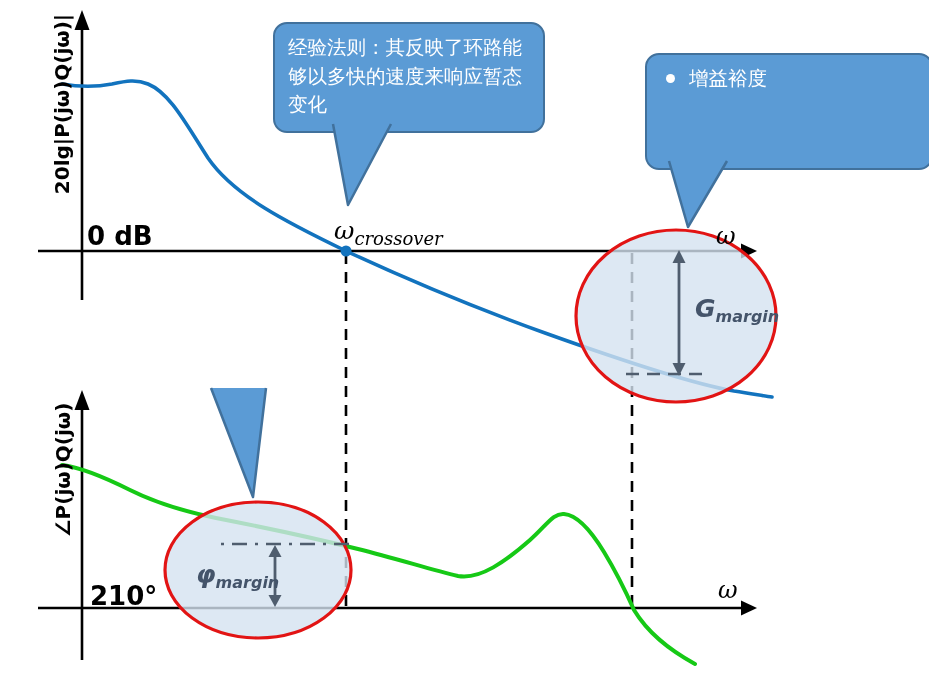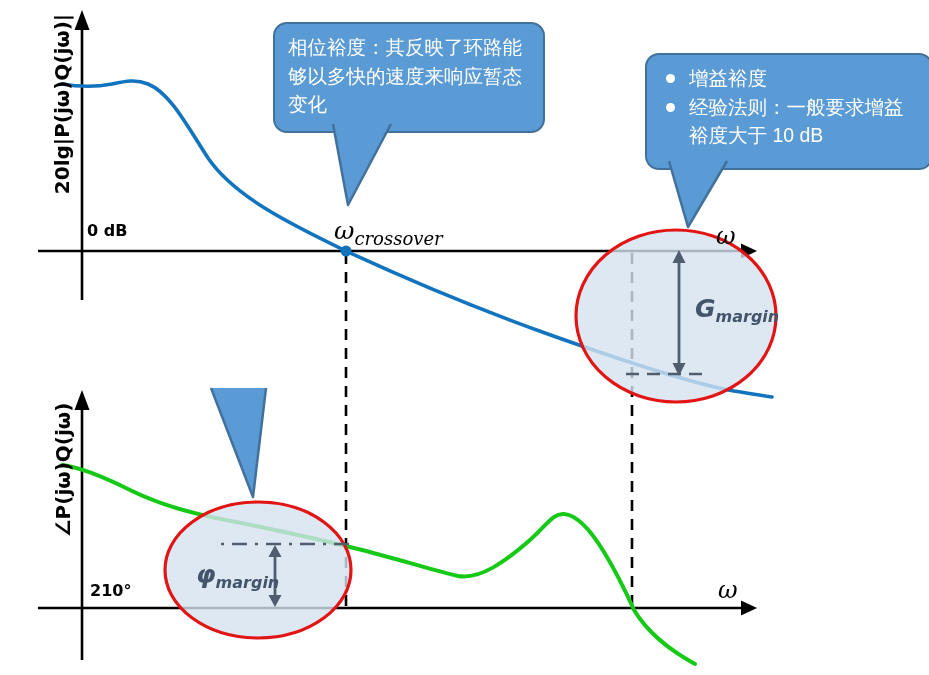--- a/index.html
+++ b/index.html
@@ -12,21 +12,21 @@
     border:2.5px solid var(--callout_border,#41719C);
     border-radius:14px;color:#ffffff;font-size:19.5px;line-height:1.47;
     padding:9px 13px;}
   #svg-tails{z-index:3;pointer-events:none;}
   .lbl{position:absolute;z-index:4;white-space:nowrap;color:#000;}
   .co-item{display:flex;align-items:flex-start;}
   .bullet{flex:0 0 auto;width:9px;height:9px;border-radius:50%;background:#fff;margin:10px 14px 0 6px;}
   .co-item-text{flex:1 1 auto;}
   .axis-lbl{font-family:"DejaVu Sans",sans-serif;font-weight:bold;font-size:20px;
     transform:translate(-50%,-50%) rotate(-90deg);}
-  .num-lbl{font-family:"DejaVu Sans",sans-serif;font-weight:bold;font-size:16px;text-align:center;}
+  .num-lbl{font-family:"DejaVu Sans",sans-serif;font-weight:bold;font-size:26px;text-align:center;}
   .serif-it{font-family:"DejaVu Serif",serif;font-style:italic;font-size:24px;}
   .omega-crossover{font-family:"DejaVu Serif",serif;font-style:italic;}
   .omega-crossover .base{font-size:25px;}
   .omega-crossover .subsc{font-size:18px;vertical-align:-6px;}
   .margin-lbl{font-family:"DejaVu Sans",sans-serif;font-weight:bold;font-style:italic;
     color:var(--margin_text,#44546A);}
   .margin-lbl .base{font-size:25px;}
   .margin-lbl .subsc{font-size:16px;vertical-align:-5px;}
   
   .axis{stroke:var(--axis_black,#000);stroke-width:2.6;fill:none;}
@@ -81,31 +81,27 @@
     <polygon class="slate-head" points="672.5,363 685.5,363 679,376"></polygon>
 
     <path class="slate-line" d="M275 554 V598"></path>
     <polygon class="slate-head" points="268.5,557 281.5,557 275,545"></polygon>
     <polygon class="slate-head" points="268.5,595 281.5,595 275,607"></polygon>
 
     <circle class="dot-blue" cx="346" cy="251" r="5.5"></circle>
   </svg>
 
   <div class="callout" style="left:273px;top:22px;width:272px;height:111px;">
-    <div>相位裕度：其反映了环路能够以多快的速度来响应暂态变化</div>
+    <div>经验法则：其反映了环路能够以多快的速度来响应暂态变化</div>
   </div>
 
   <div class="callout" style="left:645px;top:53px;width:288px;height:117px;">
     <div class="co-item">
       <span class="bullet"></span>
       <span class="co-item-text">增益裕度</span>
-    </div>
-    <div class="co-item">
-      <span class="bullet"></span>
-      <span class="co-item-text">经验法则：一般要求增益裕度大于 10 dB</span>
     </div>
   </div>
 
 
   <svg id="svg-tails" class="layer" viewBox="0 0 929 675">
     <path class="tail" d="M333 124 L348 205 L391 124"></path>
     <path class="tail" d="M669 161 L688 227 L727 161"></path>
     <path class="tail" d="M211 388 L253 497 L266 388"></path>
   </svg>
 

